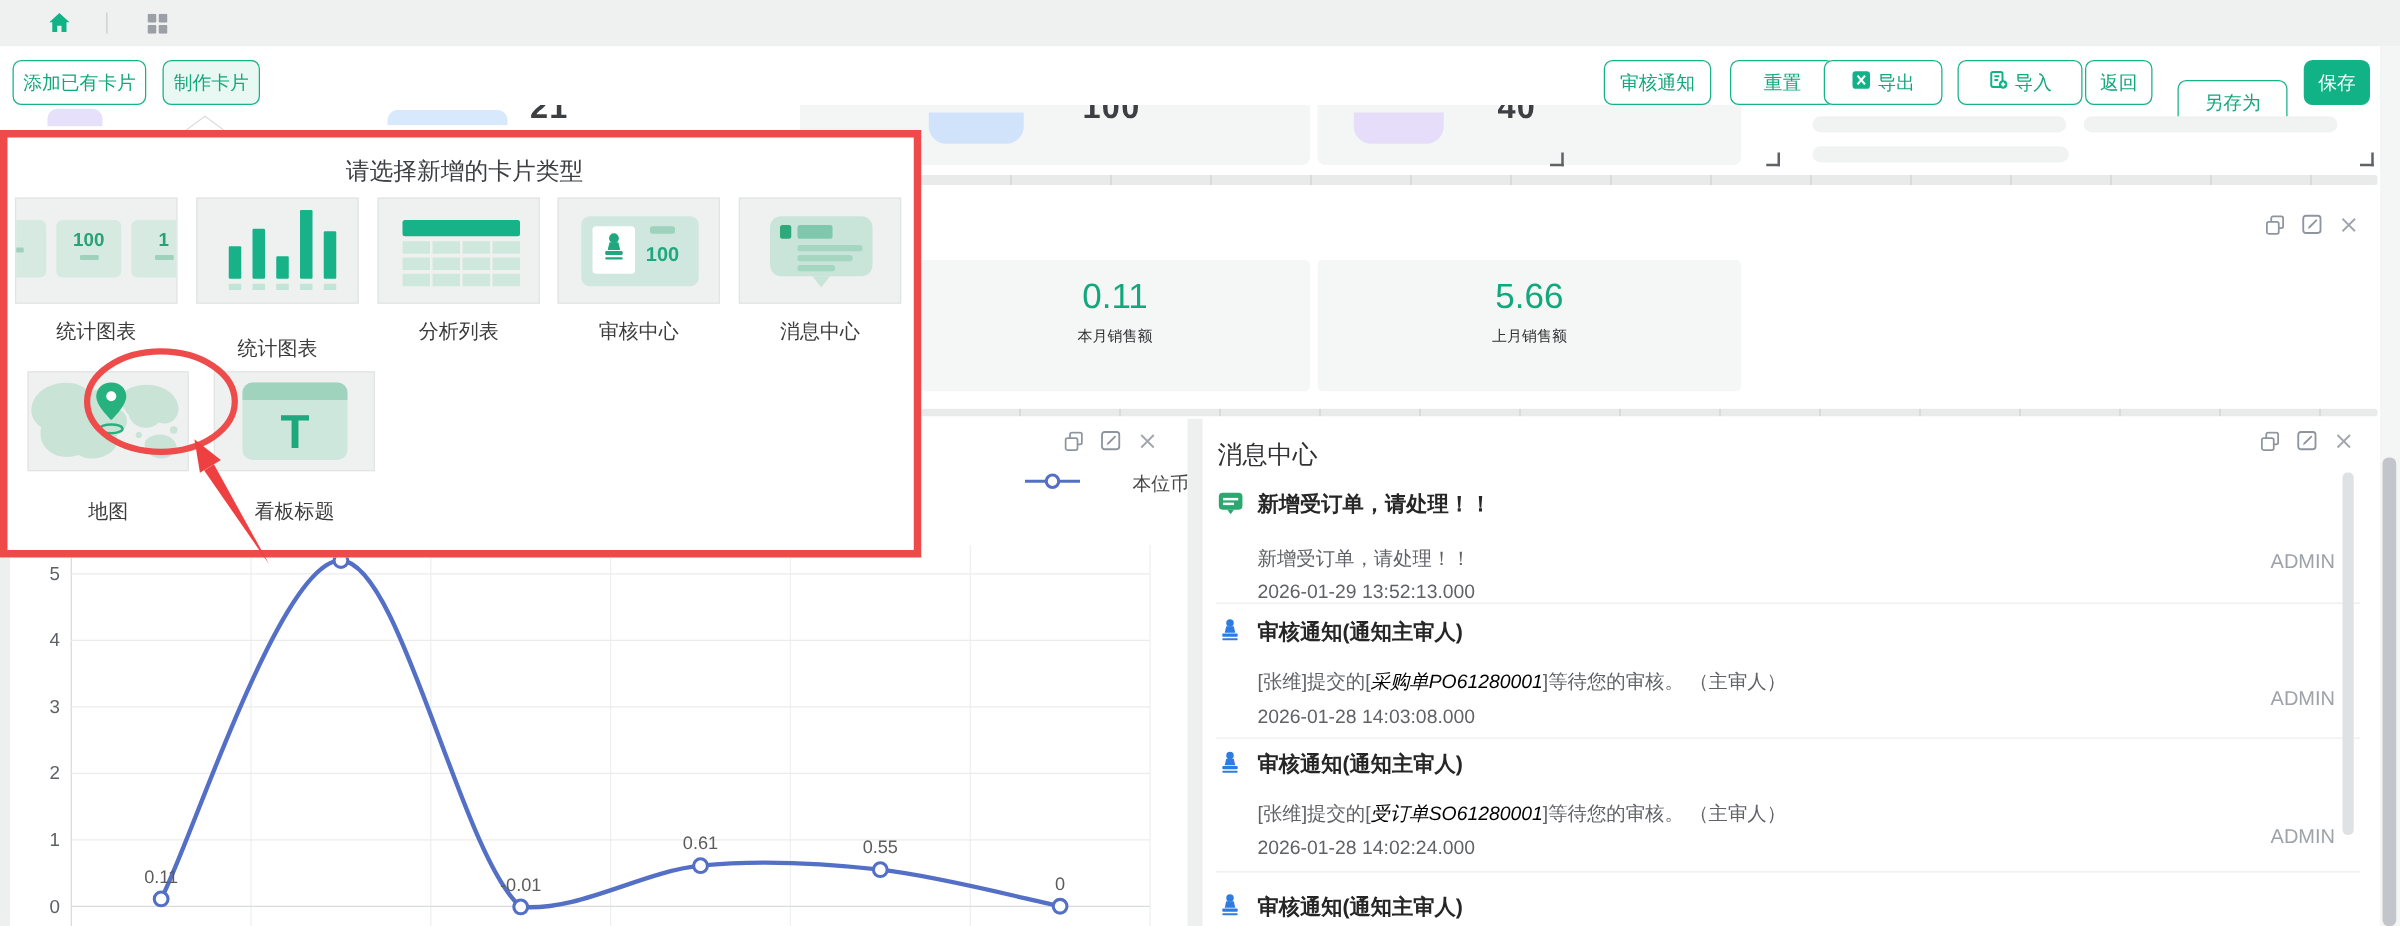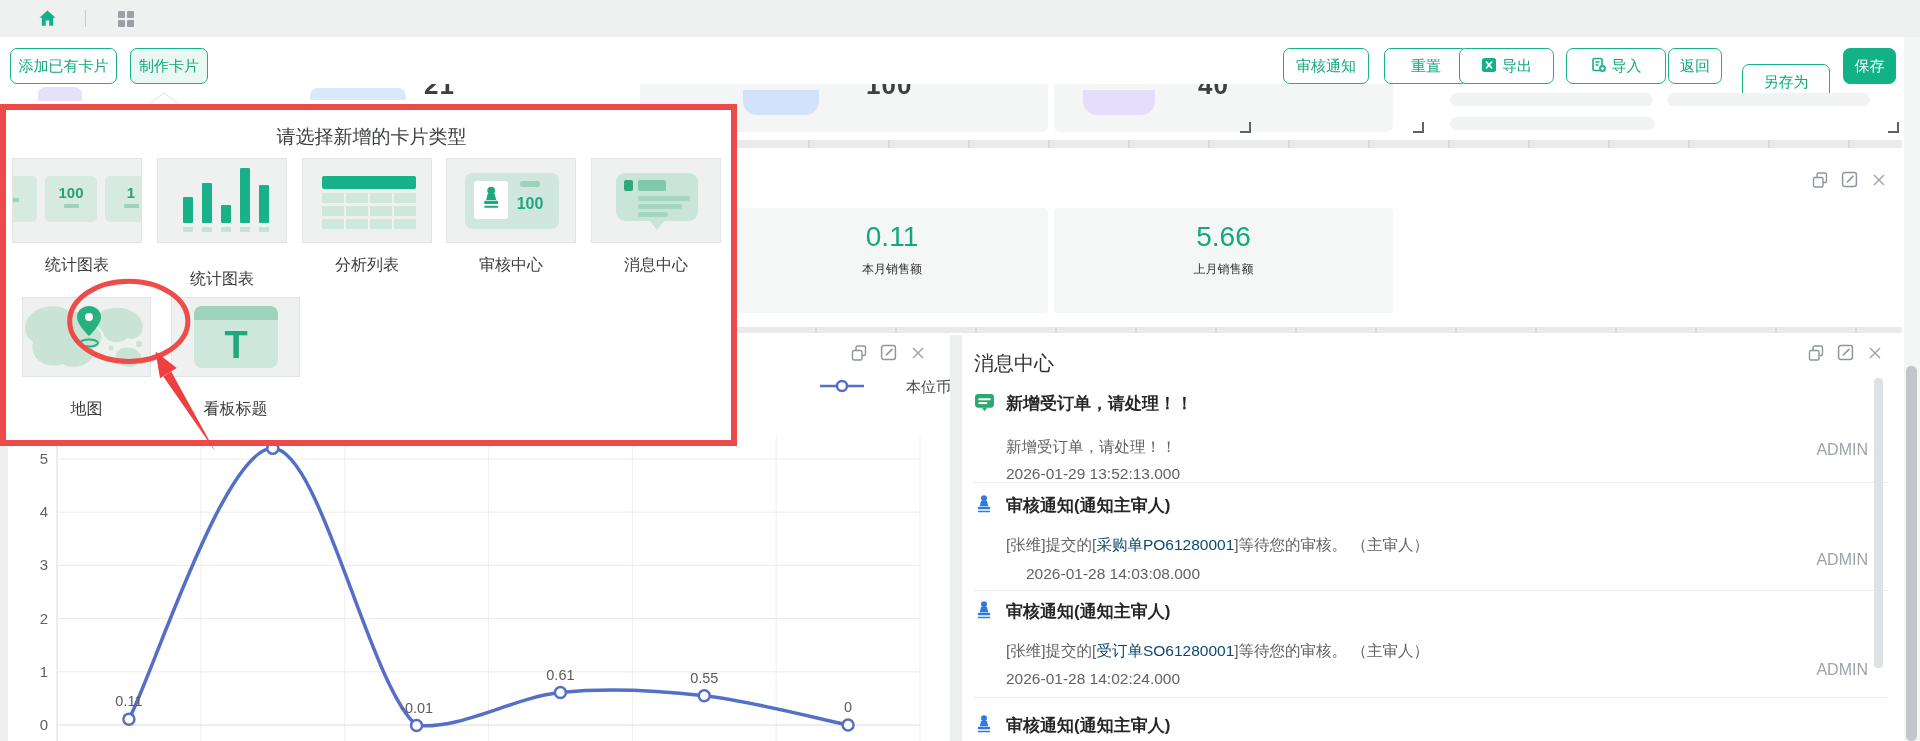--- a/index.html
+++ b/index.html
@@ -34,21 +34,21 @@
   .stat-label { font-size:12px; color:#303133; text-align:center; }
 
   
   .icon-trio { display:flex; gap:13px; align-items:center; }
   .icon-trio svg { display:block; cursor:pointer; }
 
   
   .mc-title { font-size:20px; color:#303133; }
   .msg-title { font-size:17px; font-weight:bold; color:#262626; white-space:nowrap; }
   .msg-body, .msg-time { font-size:15.5px; color:#606266; white-space:nowrap; }
-  .msg-link { color:#0c4a6e; cursor:pointer; }
+  .msg-link { color:#000000; cursor:pointer;font-style:italic; }
   .msg-admin { font-size:16px; color:#9da3a9; text-align:right; width:108px; }
   .msg-divider { height:1px; background:#ededed; }
 
   
   .dialog { left:0; top:104px; width:737px; height:342px; background:#fff;
             border:6px solid #ef4a4a; z-index:40; }
   .dlg-title { left:6px; top:14px; width:719px; text-align:center; font-size:19px; color:#3d3f42; }
   .card-sq { position:absolute; width:130px; height:85px; background:#eff1f1;
              border:1px solid #e2e4e4; overflow:hidden; cursor:pointer; }
   .card-sq.row2 { width:129px; height:80px; }
@@ -309,21 +309,21 @@
             <circle cx="12" cy="5.2" r="3.6"></circle>
             <path d="M8.4 8.5 h7.2 l1.5 6.2 h-10.2 z"></path>
             <rect x="4.6" y="15.4" width="14.8" height="3" rx="1"></rect>
             <rect x="4.6" y="20" width="14.8" height="1.8" rx="0.9"></rect>
           </svg>
       </span>
       <div class="abs msg-title" style="left:1006px;top:494px;">审核通知(通知主审人)</div>
       <div class="abs msg-body" style="left:1006px;top:535px;">
         <span>[张维]提交的[</span><span class="msg-link">采购单PO61280001</span><span>]等待您的审核。 （主审人）</span>
       </div>
-      <div class="abs msg-time" style="left:1006px;top:565px;margin-left:20px;">2026-01-28 14:03:08.000</div>
+      <div class="abs msg-time" style="left:1006px;top:565px;">2026-01-28 14:03:08.000</div>
       <div class="abs msg-admin" style="left:1760px;top:551px;">ADMIN</div>
     </div>
     <div class="abs msg-divider" style="left:973px;top:590px;width:915px;"></div>
 
     
     <div class="grp">
       <span class="abs" style="left:974px;top:600px;color:#2f7ce0;">
         <svg width="20" height="20" viewBox="0 0 24 24" fill="currentColor">
             <circle cx="12" cy="5.2" r="3.6"></circle>
             <path d="M8.4 8.5 h7.2 l1.5 6.2 h-10.2 z"></path>

